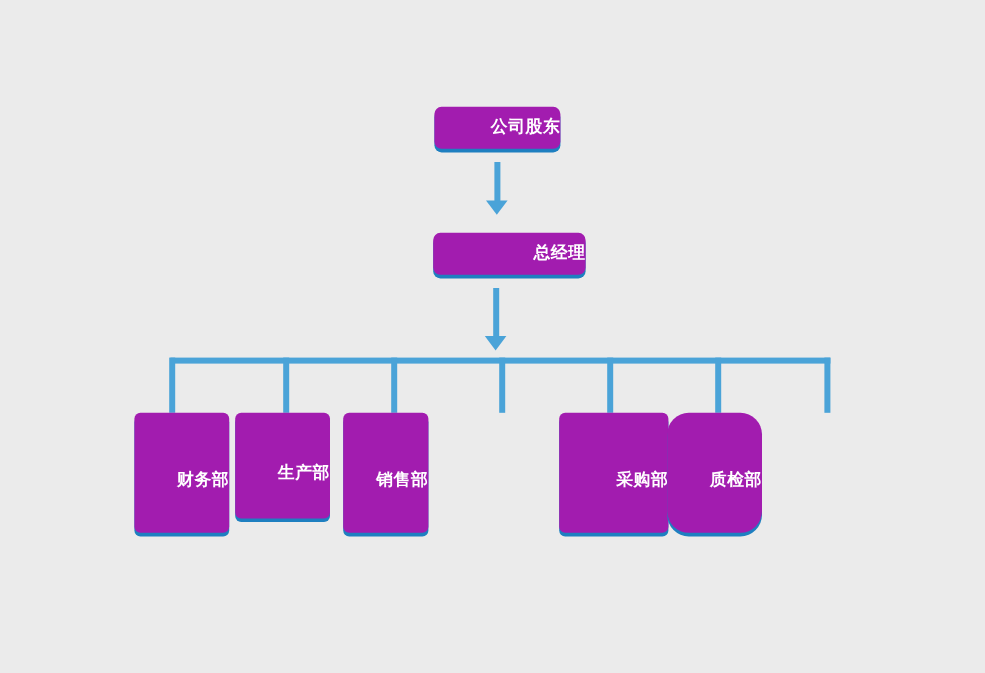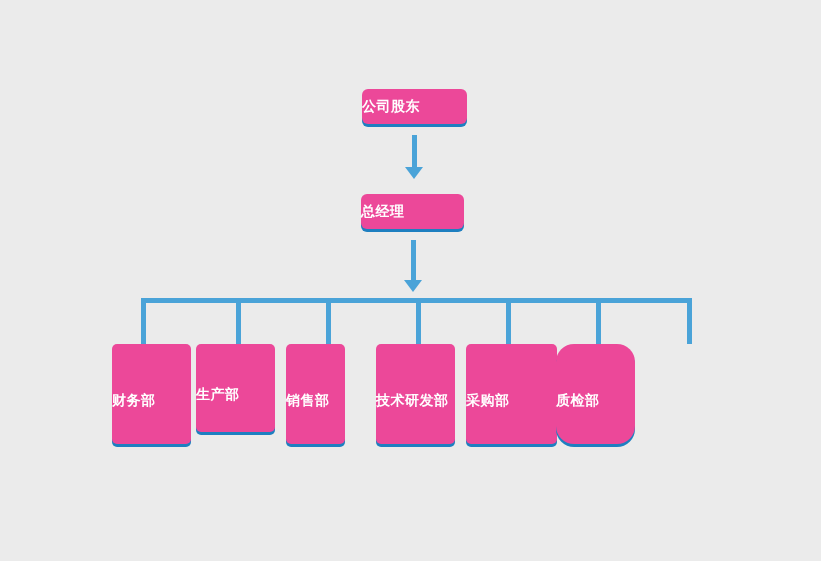--- a/index.html
+++ b/index.html
@@ -16,26 +16,26 @@
   #org-chart {
     position: relative;
     width: 821px;
     height: 561px;
   }
 
   
   .node {
     position: absolute;
     box-sizing: border-box;
-    background: #ec4899;
+    background: #a21caf;
     border-radius: 5px;
     color: #ffffff;
     display: flex;
     align-items: center;
-    justify-content: flex-start;
+    justify-content: flex-end;
     text-align: center;
     line-height: 1.15;
     white-space: nowrap;
     box-shadow: 0 3px 0 0 #1e7fc0;
     letter-spacing: 0.5px;
   }
   .node .node-label {
     display: block;
   }
 
@@ -80,21 +80,21 @@
 
 <div id="org-chart">
 
   <div class="node top" style="left:362px; top:89px; width:105px; height:35px;">
     <span class="node-label">公司股东</span>
   </div>
 
   <div class="conn vline" style="left:412px; top:135px; height:34px;"></div>
   <div class="arrow-head" style="left:405px; top:167px;"></div>
 
-  <div class="node top" style="left:361px; top:194px; width:103px; height:35px;">
+  <div class="node top" style="left:361px; top:194px; width:127px; height:35px;">
     <span class="node-label">总经理</span>
   </div>
 
   <div class="conn vline" style="left:411px; top:240px; height:42px;"></div>
   <div class="arrow-head" style="left:404px; top:280px;"></div>
 
   <div class="conn hline" style="left:142px; top:298px; width:550px;"></div>
 
   <div class="conn vline" style="left:141px; top:298px; height:46px;"></div>
   <div class="conn vline" style="left:236px; top:298px; height:46px;"></div>
@@ -105,27 +105,24 @@
   <div class="conn vline" style="left:687px; top:298px; height:46px;"></div>
 
   <div class="node dept" style="left:112px; top:344px; width:79px; height:100px;">
     <span class="node-label">财务部</span>
   </div>
 
   <div class="node dept" style="left:196px; top:344px; width:79px; height:88px;">
     <span class="node-label">生产部</span>
   </div>
 
-  <div class="node dept" style="left:286px; top:344px; width:59px; height:100px;">
+  <div class="node dept" style="left:286px; top:344px; width:71px; height:100px;">
     <span class="node-label">销售部</span>
   </div>
 
-  <div class="node dept" style="left:376px; top:344px; width:79px; height:100px;">
-    <span class="node-label">技术研发部</span>
-  </div>
 
   <div class="node dept" style="left:466px; top:344px; width:91px; height:100px;">
     <span class="node-label">采购部</span>
   </div>
 
   <div class="node dept" style="left:556px; top:344px; width:79px; height:100px;border-radius:18px;">
     <span class="node-label">质检部</span>
   </div>
 
 

